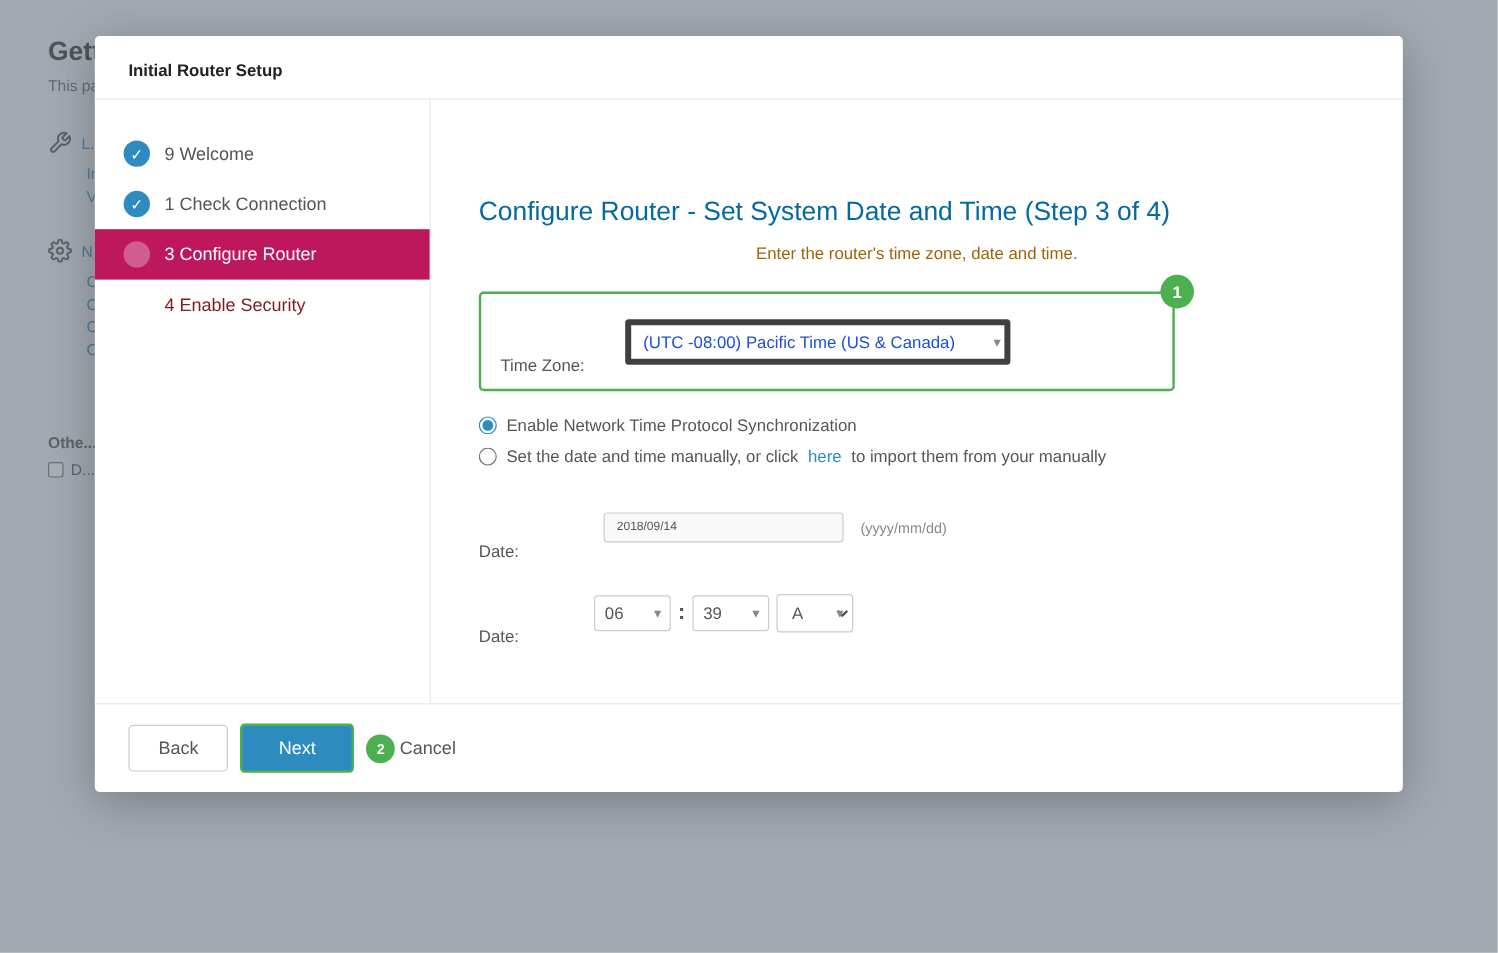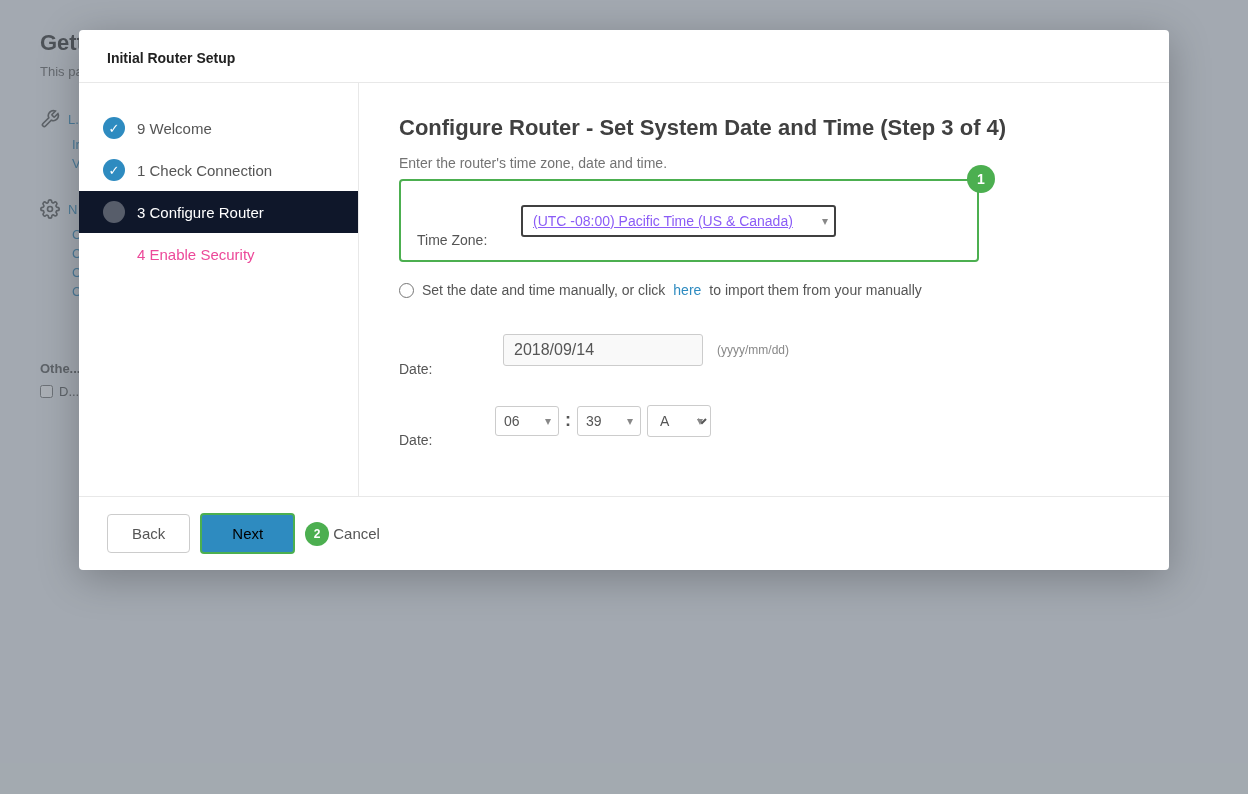--- a/index.html
+++ b/index.html
@@ -126,27 +126,27 @@
       border-right: 1px solid #e8e8e8;
       padding: 24px 0;
       flex-shrink: 0;
     }
 
     .step-item {
       display: flex;
       align-items: center;
       padding: 10px 24px;
       font-size: 15px;
-      color: #ec4899;
+      color: #7f1d1d;
       cursor: pointer;
       gap: 12px;
     }
 
     .step-item.active {
-      background: #0f172a;
+      background: #be185d;
       color: #fff;
     }
 
     .step-item.completed {
       color: #555;
     }
 
     .step-icon {
       width: 22px;
       height: 22px;
@@ -173,29 +173,31 @@
     }
 
     
     .modal-content {
       flex: 1;
       padding: 32px 40px;
     }
 
     .content-title {
       font-size: 22px;
-      font-weight: 700;
-      color: #404040;
+      font-weight: 400;
+      color: #0369a1;
       margin-bottom: 14px;
+      margin-top: 48px;
     }
 
     .content-desc {
       font-size: 14px;
-      color: #737373;
-      margin-bottom: 8px;
+      color: #a16207;
+      margin-bottom: 24px;
+      text-align: center;
     }
 
     
     .timezone-row {
       display: flex;
       align-items: center;
       gap: 14px;
       margin-bottom: 20px;
       padding: 12px 16px;
       border: 2px solid #4caf50;
@@ -207,29 +209,28 @@
     .field-label {
       font-size: 14px;
       color: #555;
       white-space: nowrap;
       min-width: 90px;
       margin-top: 39px;
     }
 
     .timezone-select {
       flex: 1;
-      border: 2px solid #404040;
+      border: 5px solid #404040;
       border-radius: 3px;
       padding: 6px 10px;
       font-size: 14px;
-      color: #8b5cf6;
+      color: #1d4ed8;
       background: #fff;
       appearance: none;
       cursor: pointer;
-      text-decoration: underline;
     }
 
     .badge-1 {
       position: absolute;
       right: -18px;
       top: -16px;
       width: 28px;
       height: 28px;
       border-radius: 50%;
       background: #4caf50;
@@ -271,21 +272,21 @@
       display: flex;
       align-items: center;
       gap: 14px;
       margin-bottom: 16px;
     }
 
     .date-input {
       border: 1px solid #ccc;
       border-radius: 3px;
       padding: 6px 10px;
-      font-size: 16px;
+      font-size: 10px;
       color: #555;
       width: 200px;
       background: #f9f9f9;
     }
 
     .date-hint {
       font-size: 12px;
       color: #888;
     }
 
@@ -343,21 +344,21 @@
       color: #555;
       cursor: pointer;
     }
 
     .btn-next {
       background: #2e8bc0;
       border: 2px solid #4caf50;
       border-radius: 4px;
       padding: 10px 30px;
       font-size: 15px;
-      color: #000000;
+      color: #ffffff;
       cursor: pointer;
       font-weight: 500;
     }
 
     .btn-cancel {
       background: none;
       border: none;
       font-size: 15px;
       color: #555;
       cursor: pointer;
@@ -485,20 +486,24 @@
               <option>(UTC -08:00) Pacific Time (US &amp; Canada)</option>
               <option>(UTC -07:00) Mountain Time (US &amp; Canada)</option>
               <option>(UTC -06:00) Central Time (US &amp; Canada)</option>
               <option>(UTC -05:00) Eastern Time (US &amp; Canada)</option>
             </select>
           </div>
           <div class="badge-1">1</div>
         </div>
 
         <div class="radio-group">
+          <div class="radio-row">
+            <input type="radio" name="time_mode" checked="" style="">
+            <span>Enable Network Time Protocol Synchronization</span>
+          </div>
           <div class="radio-row">
             <input type="radio" name="time_mode" style="">
             <span>Set the date and time manually, or click </span>
             <a href="#" class="radio-link">here</a>
             <span> to import them from your manually</span>
           </div>
         </div>
 
         <div class="date-row">
           <span class="field-label">Date:</span>

